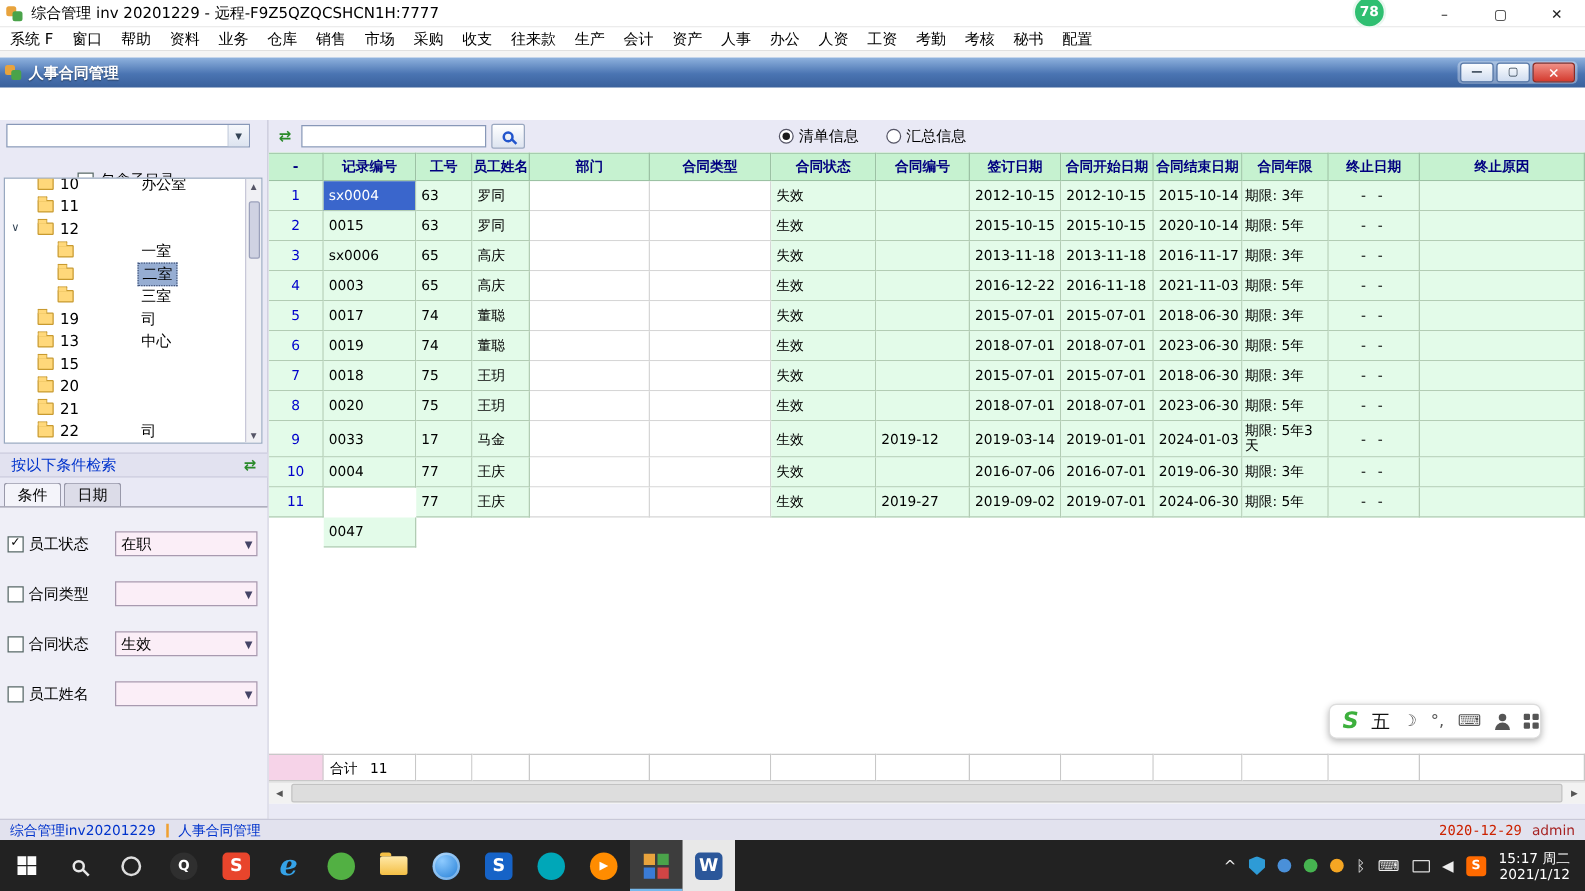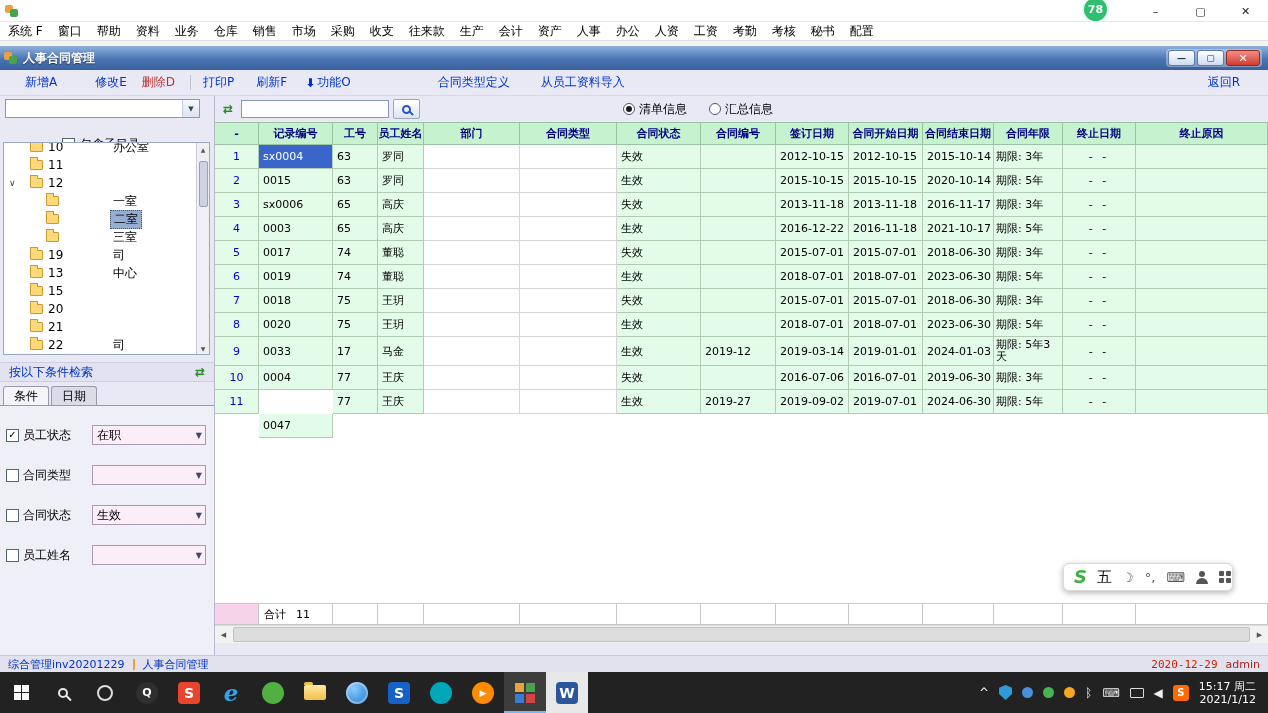--- a/index.html
+++ b/index.html
@@ -146,20 +146,21 @@
 </head>
 <body>
 
 <div class="screen">
 
   <div class="titlebar">
     <span class="app-logo">
         <i></i>
         <i></i>
       </span>
+    <span class="title-text">综合管理 inv 20201229 - 远程-F9Z5QZQCSHCN1H:7777</span>
     <span class="tb-badge">78</span>
     <div class="tb-btns">
       <span class="tb-btn">–</span>
       <span class="tb-btn">▢</span>
       <span class="tb-btn">✕</span>
     </div>
   </div>
 
   <div class="menubar">
       <span class="menu-item">系统 F</span>
@@ -193,33 +194,20 @@
         <i></i>
       </span>
     <span class="iw-title">人事合同管理</span>
     <div class="iw-btns">
       <span class="iw-btn">—</span>
       <span class="iw-btn">▢</span>
       <span class="iw-btn close">✕</span>
     </div>
   </div>
 
-  <div class="toolbar">
-    <span class="tb-link" style="margin-left:25px">新增A</span>
-    <span class="tb-link" style="margin-left:38px">修改E</span>
-    <span class="tb-link danger" style="margin-left:15px">删除D</span>
-    <span class="tb-sep" style="margin-left:15px"></span>
-    <span class="tb-link" style="margin-left:12px">打印P</span>
-    <span class="tb-link" style="margin-left:22px">刷新F</span>
-    <span class="func-arrow" style="margin-left:18px">⬇</span>
-    <span class="tb-link" style="margin-left:2px">功能O</span>
-    <span class="tb-link" style="margin-left:87px">合同类型定义</span>
-    <span class="tb-link" style="margin-left:31px">从员工资料导入</span>
-    <span class="tb-link" style="margin-left:auto;margin-right:28px">返回R</span>
-  </div>
 
   <div class="left-panel">
     <div class="combo">
       <input value="" style="">
       <span class="arrow">▼</span>
     </div>
     <div class="subdir-row">
       <span class="cb"></span>
       <span>包含子目录</span>
     </div>
@@ -413,21 +401,21 @@
             <div class="g-cell rownum" style="width: 44px;">4</div>
             <div class="g-cell" style="width: 74px;">0003</div>
             <div class="g-cell" style="width: 45px;">65</div>
             <div class="g-cell" style="width: 46px;">高庆</div>
             <div class="g-cell white" style="width: 96px;"></div>
             <div class="g-cell white" style="width: 97px;"></div>
             <div class="g-cell" style="width: 84px;">生效</div>
             <div class="g-cell" style="width: 75px;"></div>
             <div class="g-cell" style="width: 73px;">2016-12-22</div>
             <div class="g-cell" style="width: 74px;">2016-11-18</div>
-            <div class="g-cell" style="width: 71px;">2021-10-17</div>
+            <div class="g-cell" style="width: 71px;">2021-11-03</div>
             <div class="g-cell term" style="width: 69px;">期限: 5年</div>
             <div class="g-cell stop" style="width: 73px;">- -</div>
             <div class="g-cell" style="width: 132px;"></div>
           </div>
           <div class="g-row">
             <div class="g-cell rownum" style="width: 44px;">5</div>
             <div class="g-cell" style="width: 74px;">0017</div>
             <div class="g-cell" style="width: 45px;">74</div>
             <div class="g-cell" style="width: 46px;">董聪</div>
             <div class="g-cell white" style="width: 96px;"></div>

